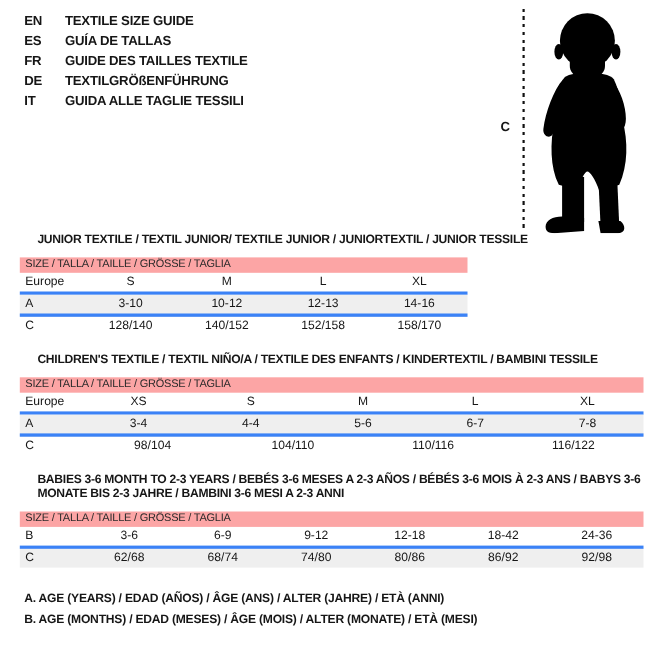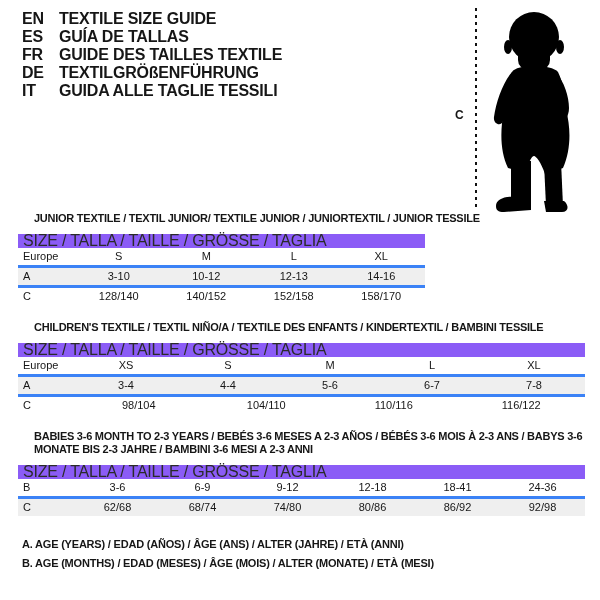--- a/index.html
+++ b/index.html
@@ -1,37 +1,37 @@
 <!DOCTYPE html>
 <html><head>
 <meta charset="utf-8">
 <style>
   html,body{margin:0;padding:0;background:#ffffff;}
   .page{position:relative;width:600px;height:600px;background:#ffffff;overflow:hidden;
         font-family:"Liberation Sans", sans-serif;color:#161616;}
 
   
   .lang-block{position:absolute;left:22px;top:10px;}
-  .lang-row{display:flex;line-height:18px;font-size:16px;font-weight:bold;letter-spacing:-0.2px;}
+  .lang-row{display:flex;line-height:18px;font-size:12px;font-weight:bold;letter-spacing:-0.2px;}
   .lang-code{width:37px;}
 
   
   .figure{position:absolute;left:450px;top:8px;width:145px;height:206px;}
   .dashed-line{position:absolute;left:25px;top:0;width:2px;height:202px;
     background:repeating-linear-gradient(to bottom,#111 0 3px,transparent 3px 7px);}
   .measure-c{position:absolute;left:5px;top:100px;font-size:12px;font-weight:bold;}
   .baby-svg{position:absolute;left:38px;top:2px;}
 
   
   .content{position:absolute;left:18px;top:212px;width:567px;}
   .section{margin-bottom:16px;}
   .section-title{font-size:11px;font-weight:bold;letter-spacing:-0.25px;line-height:13px;
     margin:0 0 9px 16px;}
-  .t-header{height:14px;line-height:14px;background:#8b5cf6;color:#2a2a2a;
-    font-size:16px;padding-left:5px;letter-spacing:-0.2px;}
+  .t-header{height:14px;line-height:14px;background:#fca5a5;color:#2a2a2a;
+    font-size:10px;padding-left:5px;letter-spacing:-0.2px;}
   .t-row{display:flex;height:17px;line-height:17px;font-size:11px;border-bottom:3px solid #3b82f6;}
   .t-row:last-child{border-bottom:none;}
   .t-row.striped{background:#efefef;}
   .t-label{width:52px;padding-left:5px;}
   .t-cell{flex:1;text-align:center;}
 
   
   .footnotes{position:absolute;left:22px;top:535px;}
   .footnote{font-size:11px;font-weight:bold;letter-spacing:-0.2px;line-height:18.5px;}
 </style>
@@ -149,21 +149,21 @@
         <div class="section-title">BABIES 3-6 MONTH TO 2-3 YEARS / BEBÉS 3-6 MESES A 2-3 AÑOS / BÉBÉS 3-6 MOIS À 2-3 ANS / BABYS 3-6 MONATE BIS 2-3 JAHRE / BAMBINI 3-6 MESI A 2-3 ANNI</div>
         <div class="size-table" style="width: 567px;">
           <div class="t-header">SIZE / TALLA / TAILLE / GRÖSSE / TAGLIA</div>
           <div>
             <div class="t-row">
               <div class="t-label">B</div>
               <div class="t-cell">3-6</div>
               <div class="t-cell">6-9</div>
               <div class="t-cell">9-12</div>
               <div class="t-cell">12-18</div>
-              <div class="t-cell">18-41</div>
+              <div class="t-cell">18-42</div>
               <div class="t-cell">24-36</div>
             </div>
             <div class="t-row striped">
               <div class="t-label">C</div>
               <div class="t-cell">62/68</div>
               <div class="t-cell">68/74</div>
               <div class="t-cell">74/80</div>
               <div class="t-cell">80/86</div>
               <div class="t-cell">86/92</div>
               <div class="t-cell">92/98</div>

